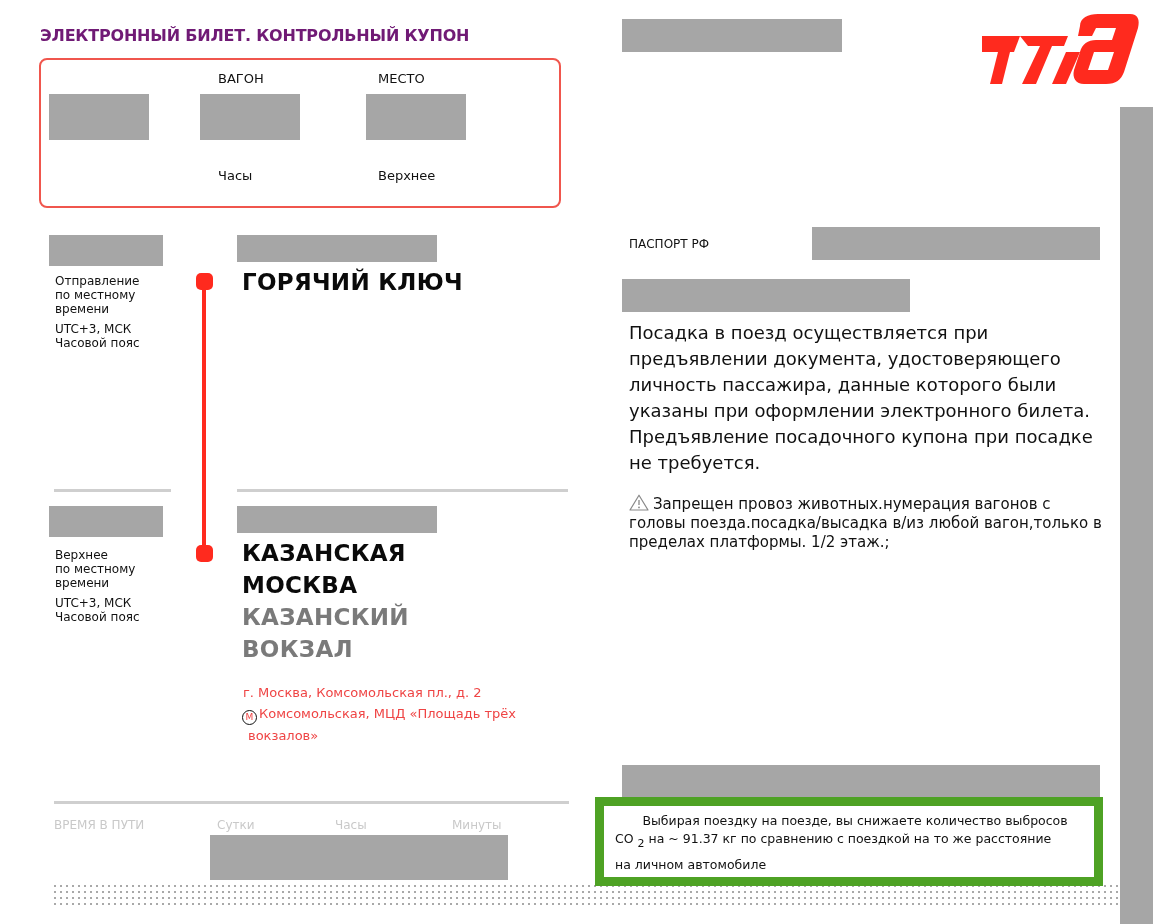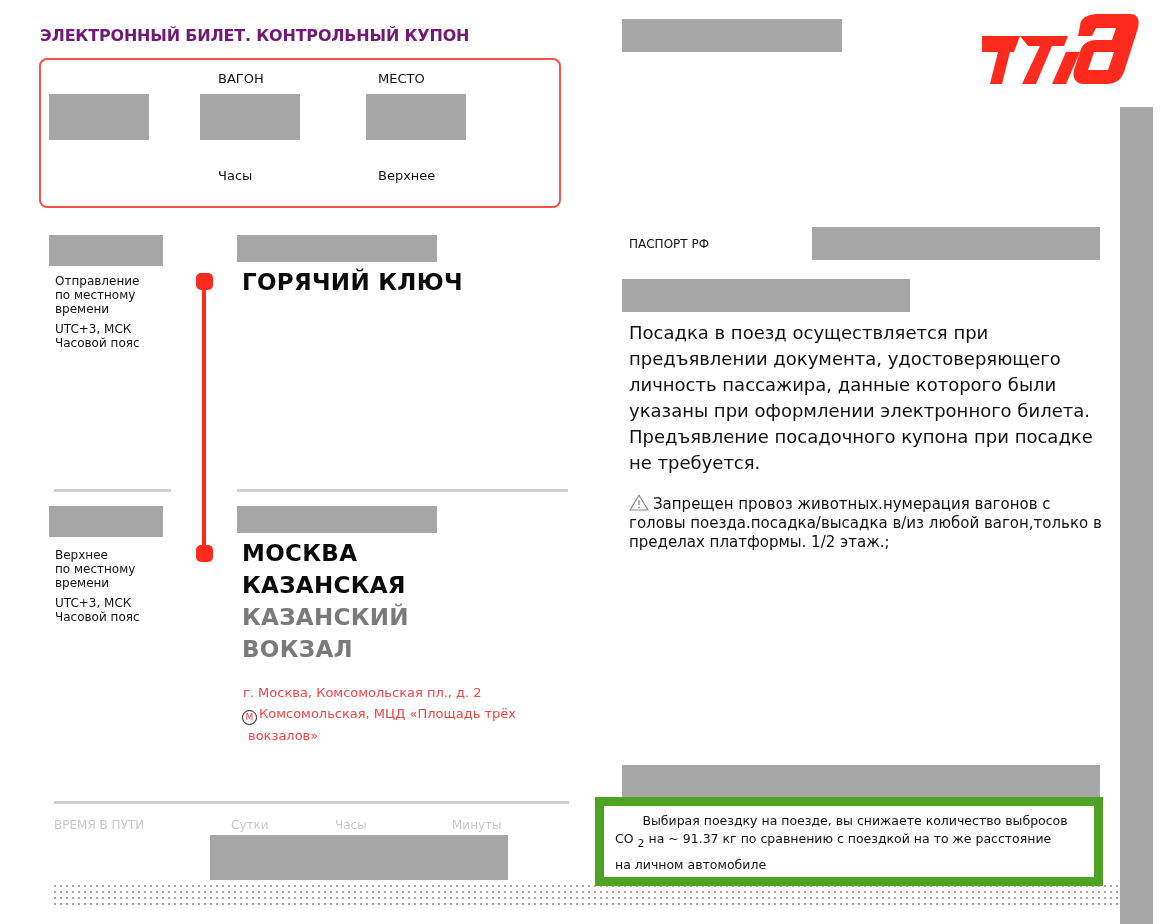--- a/index.html
+++ b/index.html
@@ -113,37 +113,37 @@
     <span>времени</span>
   </p>
   <p>
     <span>UTC+3, МСК</span><br>
     <span>Часовой пояс</span>
   </p>
 </div>
 
 <div class="redact" style="left:237px;top:506px;width:200px;height:27px;"></div>
 <div class="abs" style="left:242px;top:537px;">
+  <div class="station-name">КАЗАНСКАЯ</div>
   <div class="station-name">МОСКВА</div>
-  <div class="station-name">КАЗАНСКАЯ</div>
   <div class="station-name gray">КАЗАНСКИЙ</div>
   <div class="station-name gray">ВОКЗАЛ</div>
 </div>
 
 <div class="abs address" style="left:243px;top:682px;width:320px;">
   <div>г. Москва, Комсомольская пл., д. 2</div>
   <div style="margin-left:-1px;">
     <span class="metro-icon">М</span><span>Комсомольская, МЦД «Площадь трёх</span>
   </div>
   <div style="padding-left:5px;">вокзалов»</div>
 </div>
 
 <div class="abs divider" style="left:54px;top:801px;width:515px;"></div>
 <div class="abs travel-label" style="left:54px;">ВРЕМЯ В ПУТИ</div>
-<div class="abs travel-label" style="left:231px;text-align:center;">Сутки</div>
+<div class="abs travel-label" style="left:217px;text-align:center;">Сутки</div>
 <div class="abs travel-label" style="left:335px;text-align:center;">Часы</div>
 <div class="abs travel-label" style="left:452px;">Минуты</div>
 <div class="redact" style="left:210px;top:835px;width:298px;height:45px;"></div>
 
 <div class="abs passport-label">ПАСПОРТ РФ</div>
 <div class="redact" style="left:812px;top:227px;width:288px;height:33px;"></div>
 <div class="redact" style="left:622px;top:279px;width:288px;height:33px;"></div>
 
 <div class="abs boarding-text">Посадка в поезд осуществляется при предъявлении документа, удостоверяющего личность пассажира, данные которого были указаны при оформлении электронного билета. Предъявление посадочного купона при посадке не требуется.</div>
 

